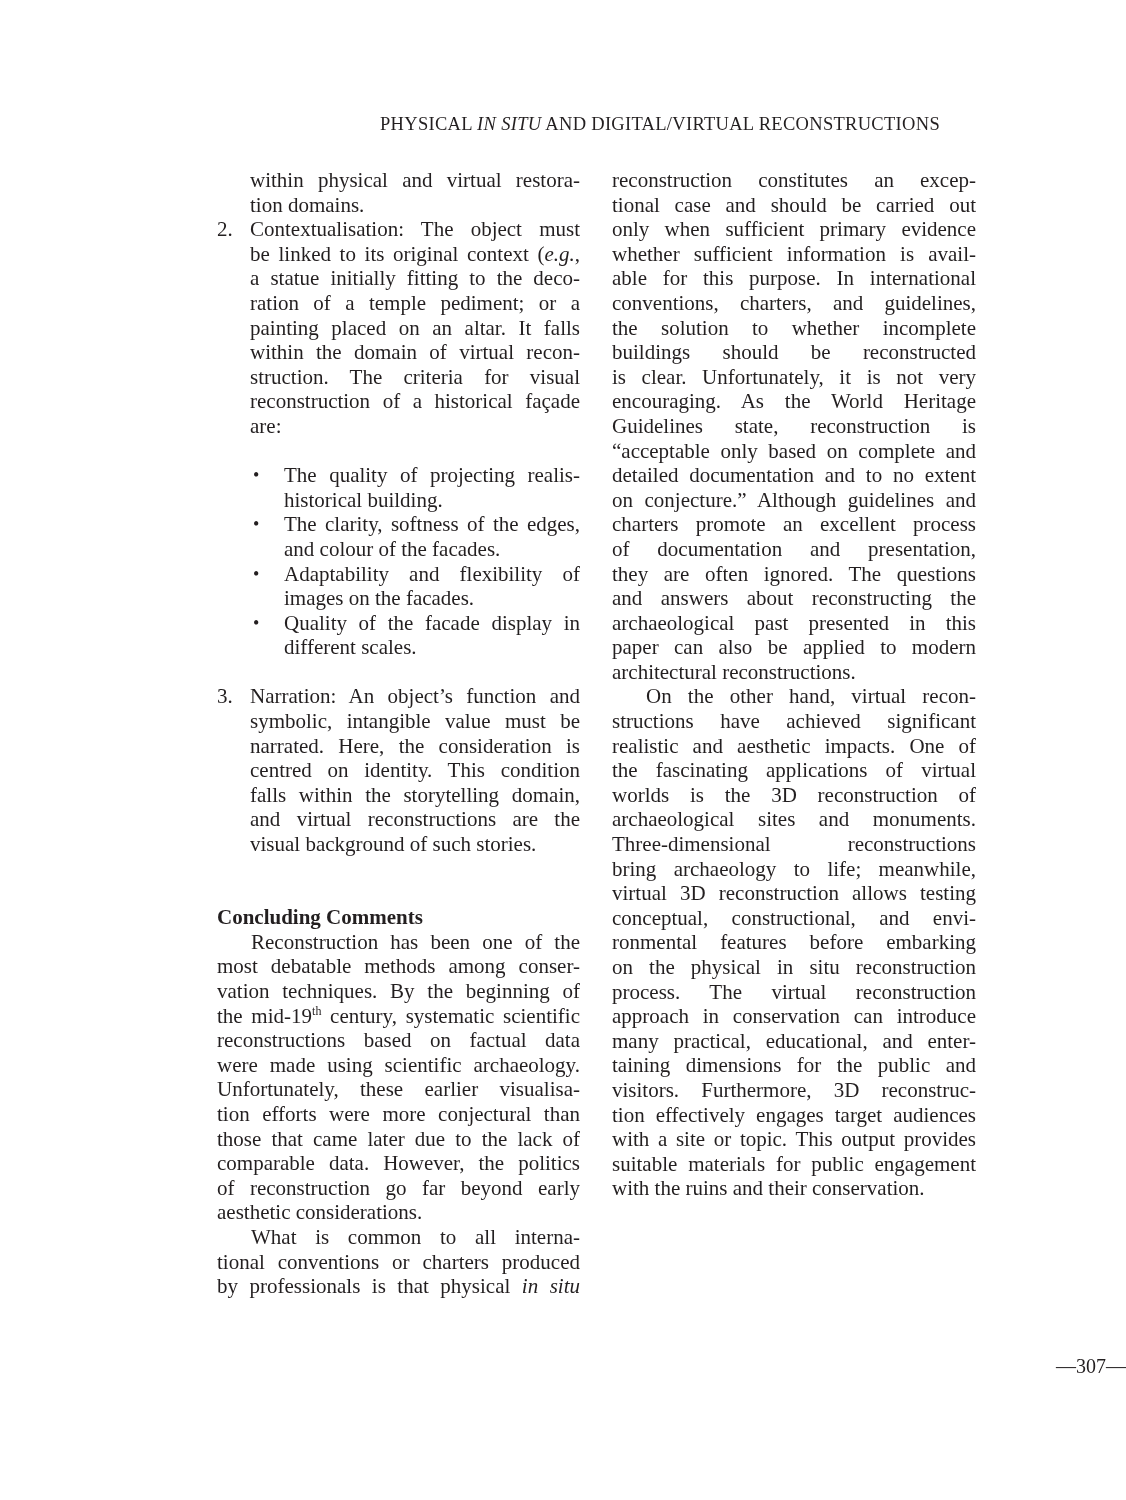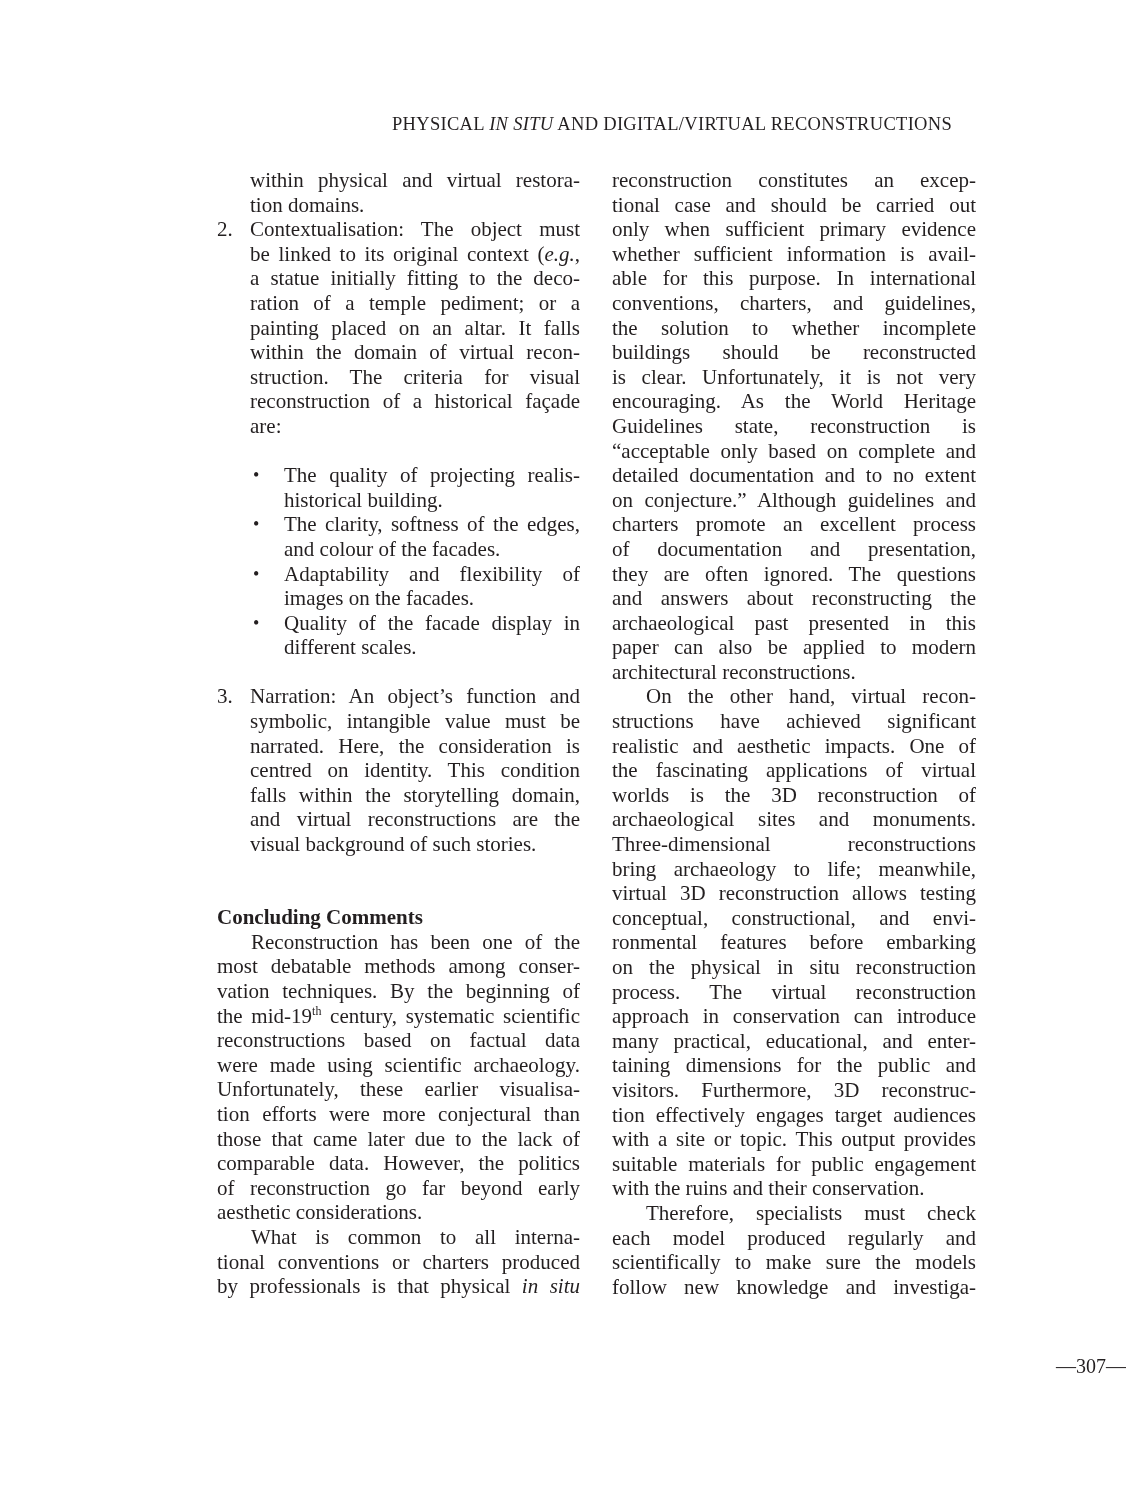--- a/index.html
+++ b/index.html
@@ -1,19 +1,19 @@
 <!DOCTYPE html>
 <html><head>
 <meta charset="utf-8">
 <style>
   html, body { margin: 0; padding: 0; background: #ffffff; }
   body { width: 1126px; height: 1500px; position: relative; overflow: hidden;
          font-family: "DejaVu Serif", "Liberation Serif", serif; color: #231f20; }
   .page { position: absolute; left: 0; top: 0; width: 1126px; height: 1500px; }
-  .running-head { position: absolute; left: 380px; top: 114px; width: 572px; text-align: right;
+  .running-head { position: absolute; left: 380px; top: 114px; width: 572px; text-align: left;
                   font-family: "Liberation Serif", serif; font-size: 18.5px; letter-spacing: 0.3px; color: #231f20; }
   .col { position: absolute; top: 168px; }
   .col-left { left: 217px; width: 363px; }
   .col-right { left: 588px; width: 364px; margin-left: 24px; }
   .ln { display: block; height: 24.6px; line-height: 24.6px; font-family: "Liberation Serif", serif;
         font-size: 21px; text-align: justify; text-align-last: justify; white-space: nowrap; overflow: visible; }
   .ln.last { text-align-last: left; }
   .ln.ind1 { padding-left: 33px; }
   .ln.indp { text-indent: 34px; }
   .ln.bul { padding-left: 67px; position: relative; }
@@ -152,22 +152,16 @@
         <span class="ln">process. The virtual reconstruction</span>
         <span class="ln">approach in conservation can introduce</span>
         <span class="ln">many practical, educational, and enter-</span>
         <span class="ln">taining dimensions for the public and</span>
         <span class="ln">visitors. Furthermore, 3D reconstruc-</span>
         <span class="ln">tion effectively engages target audiences</span>
         <span class="ln">with a site or topic. This output provides</span>
         <span class="ln">suitable materials for public engagement</span>
         <span class="ln last">with the ruins and their conservation.</span>
       </div>
-    <div id="rc-p3">
-        <span class="ln indp">Therefore, specialists must check</span>
-        <span class="ln">each model produced regularly and</span>
-        <span class="ln">scientifically to make sure the models</span>
-        <span class="ln">follow new knowledge and investiga-</span>
-      </div>
   </div>
 
   <div class="folio">—307—</div>
 </div>
 
 </body></html>

